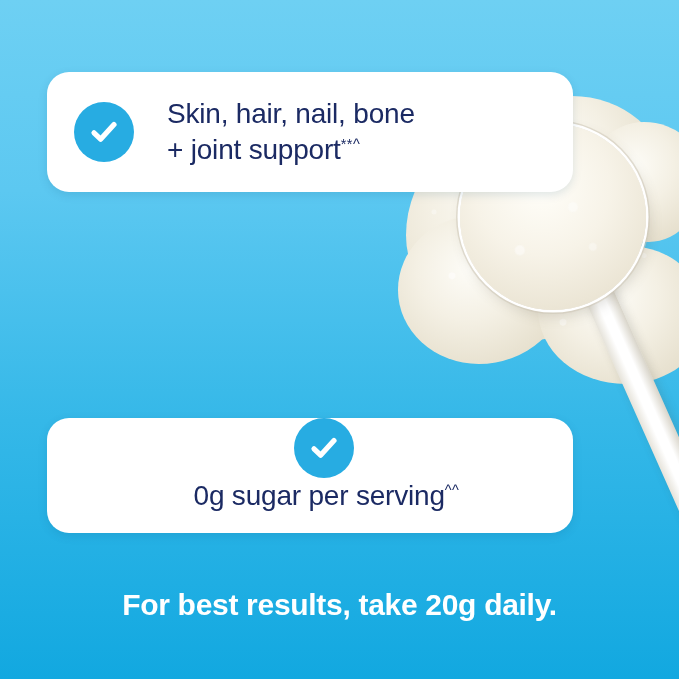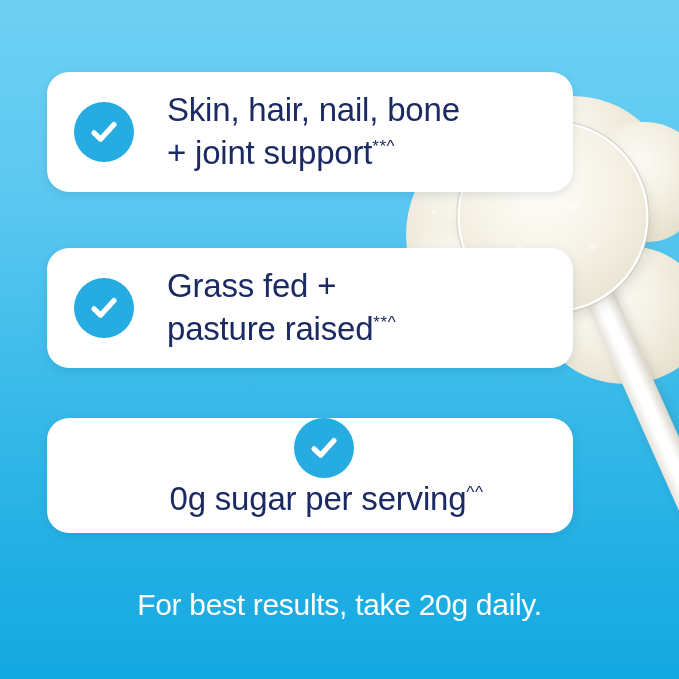--- a/index.html
+++ b/index.html
@@ -81,30 +81,30 @@
 
   .check-circle{
     flex:0 0 auto;width:60px;height:60px;border-radius:50%;
     background:#27ACE2;margin-left:27px;
     display:flex;align-items:center;justify-content:center;
   }
   .check-circle svg{display:block;}
 
   .card-text{
     margin-left:33px;color:#1B2A63;
-    font-size:33px;line-height:1.30;font-weight:400;
+    font-size:28px;line-height:1.30;font-weight:400;
     letter-spacing:-.2px;white-space:pre-line;
     position:relative;z-index:2;
   }
   .card-text sup{font-size:.52em;vertical-align:super;letter-spacing:.5px;}
 
   
   #footer{
     position:absolute;left:0;top:588px;width:679px;text-align:center;
-    color:#ffffff;font-size:30px;font-weight:normal;letter-spacing:-.3px;
+    color:#ffffff;font-size:30px;font-weight:bold;letter-spacing:-.3px;
   }
 </style>
 </head>
 <body>
 
 <div id="stage">
 
   <div id="powder">
     <div class="blob mound m1"></div>
     <div class="blob mound m2"></div>
@@ -119,29 +119,20 @@
   <div class="card" id="card-0">
     <div class="check-circle">
       <svg width="34" height="34" viewBox="0 0 34 34" aria-hidden="true">
         <path d="M7 17.8 L13.6 24.2 L27 9.6" fill="none" stroke="#ffffff" stroke-width="5.2" stroke-linecap="round" stroke-linejoin="round"></path>
       </svg>
     </div>
     <div class="card-text"><span>Skin, hair, nail, bone
 + joint support</span><sup>**^</sup></div>
   </div>
 
-  <div class="card" id="card-1">
-    <div class="check-circle">
-      <svg width="34" height="34" viewBox="0 0 34 34" aria-hidden="true">
-        <path d="M7 17.8 L13.6 24.2 L27 9.6" fill="none" stroke="#ffffff" stroke-width="5.2" stroke-linecap="round" stroke-linejoin="round"></path>
-      </svg>
-    </div>
-    <div class="card-text"><span>Grass fed +
-pasture raised</span><sup>**^</sup></div>
-  </div>
 
   <div class="card" id="card-2">
     <div class="check-circle">
       <svg width="34" height="34" viewBox="0 0 34 34" aria-hidden="true">
         <path d="M7 17.8 L13.6 24.2 L27 9.6" fill="none" stroke="#ffffff" stroke-width="5.2" stroke-linecap="round" stroke-linejoin="round"></path>
       </svg>
     </div>
     <div class="card-text"><span>0g sugar per serving</span><sup>^^</sup></div>
   </div>
 

